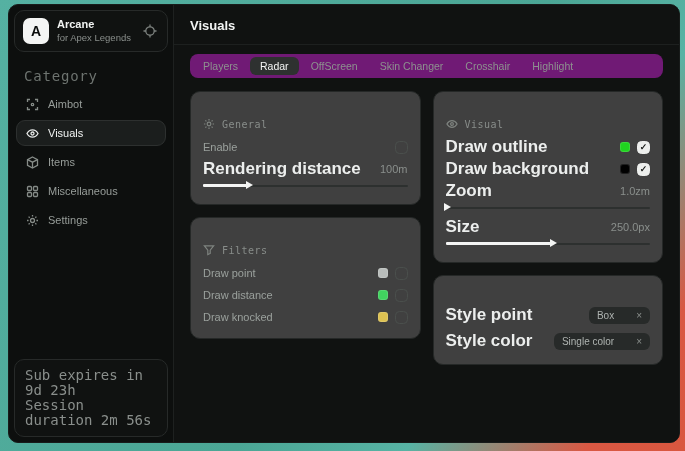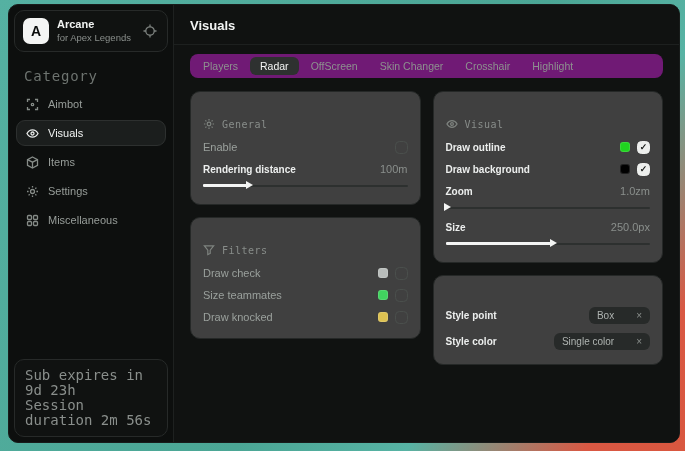--- a/index.html
+++ b/index.html
@@ -63,21 +63,21 @@
   .content { padding:0 16px; display:grid; grid-template-columns:1fr 1fr; gap:12px; align-items:start; }
   .col { display:flex; flex-direction:column; gap:12px; }
   .card { background:#404040; border:1px solid #252827; border-radius:10px; padding:26px 12px 10px; }
   .card-head {
     display:flex; align-items:center; gap:7px; margin-bottom:6px;
     font-family:"DejaVu Sans Mono", monospace; font-size:10px; letter-spacing:0.5px; color:#888d8a;
   }
   .card-head .hd-icon { display:flex; color:#7e837f; }
   .row { display:flex; align-items:center; justify-content:space-between; min-height:22px; }
   .row-label { font-size:11px; color:#9aa09c; }
-  .row-label.strong { color:#eceeed; font-weight:bold; font-size:10px; }
+  .row-label.strong { color:#eceeed; font-weight:bold; font-size:17px; }
   .row-value { font-size:11px; color:#8a8f8c; }
   .ctrls { display:flex; align-items:center; gap:7px; }
   .swatch { width:10px; height:10px; border-radius:3px; border:1px solid rgba(255,255,255,0.12); }
   .checkbox {
     width:13px; height:13px; border-radius:4.5px; border:1.5px solid #4a4f4c; background:transparent;
     display:flex; align-items:center; justify-content:center; cursor:pointer;
   }
   .checkbox.checked { background:#eceeec; border-color:#eceeec; }
   .checkbox.checked::after { content:"✓"; font-size:9px; font-weight:bold; color:#141614; line-height:1; }
   .slider { position:relative; height:9px; margin:1px 0 4px; cursor:pointer; }
@@ -146,36 +146,36 @@
           <svg width="13" height="13" viewBox="0 0 13 13" fill="none" stroke="currentColor" stroke-width="1.3">
             <path d="M6.5 1L11.5 3.6v5.8L6.5 12 1.5 9.4V3.6z"></path>
             <path d="M1.5 3.6L6.5 6.2l5-2.6M6.5 6.2V12"></path>
           </svg>
         </span>
         <span>Items</span>
       </div>
       <div class="nav-item">
         <span class="nav-icon">
           <svg width="13" height="13" viewBox="0 0 13 13" fill="none" stroke="currentColor" stroke-width="1.3">
-            <circle cx="6.5" cy="6.5" r="2"></circle>
-            <path d="M6.5 1v1.6M6.5 10.4V12M1 6.5h1.6M10.4 6.5H12M2.6 2.6l1.1 1.1M9.3 9.3l1.1 1.1M10.4 2.6L9.3 3.7M3.7 9.3l-1.1 1.1"></path>
-          </svg>
-        </span>
-        <span>Settings</span>
-      </div>
-      <div class="nav-item">
-        <span class="nav-icon">
-          <svg width="13" height="13" viewBox="0 0 13 13" fill="none" stroke="currentColor" stroke-width="1.3">
             <rect x="1.5" y="1.5" width="4" height="4" rx="1"></rect>
               <rect x="7.5" y="1.5" width="4" height="4" rx="1"></rect>
             <rect x="1.5" y="7.5" width="4" height="4" rx="1"></rect>
               <rect x="7.5" y="7.5" width="4" height="4" rx="1"></rect>
           </svg>
         </span>
         <span>Miscellaneous</span>
+      </div>
+      <div class="nav-item">
+        <span class="nav-icon">
+          <svg width="13" height="13" viewBox="0 0 13 13" fill="none" stroke="currentColor" stroke-width="1.3">
+            <circle cx="6.5" cy="6.5" r="2"></circle>
+            <path d="M6.5 1v1.6M6.5 10.4V12M1 6.5h1.6M10.4 6.5H12M2.6 2.6l1.1 1.1M9.3 9.3l1.1 1.1M10.4 2.6L9.3 3.7M3.7 9.3l-1.1 1.1"></path>
+          </svg>
+        </span>
+        <span>Settings</span>
       </div>
     </div>
 
     <div class="sb-spacer"></div>
 
     <div class="sub-card">
       <div>Sub expires in 9d 23h</div>
       <div>Session duration 2m 56s</div>
     </div>
   </div>
@@ -226,28 +226,28 @@
         <div class="card">
           <div class="card-head">
             <span class="hd-icon">
               <svg width="12" height="12" viewBox="0 0 13 13" fill="none" stroke="currentColor" stroke-width="1.3">
                 <path d="M1.5 2h10L7.8 6.6v3.6l-2.6 1.3V6.6z"></path>
               </svg>
             </span>
             <span>Filters</span>
           </div>
           <div class="row">
-            <span class="row-label">Draw check</span>
+            <span class="row-label">Draw point</span>
             <span class="ctrls">
               <span class="swatch" style="background: rgb(185, 189, 187);"></span>
               <span class="checkbox"></span>
             </span>
           </div>
           <div class="row">
-            <span class="row-label">Size teammates</span>
+            <span class="row-label">Draw distance</span>
             <span class="ctrls">
               <span class="swatch" style="background: rgb(65, 211, 95);"></span>
               <span class="checkbox"></span>
             </span>
           </div>
           <div class="row">
             <span class="row-label">Draw knocked</span>
             <span class="ctrls">
               <span class="swatch" style="background: rgb(221, 194, 82);"></span>
               <span class="checkbox"></span>

